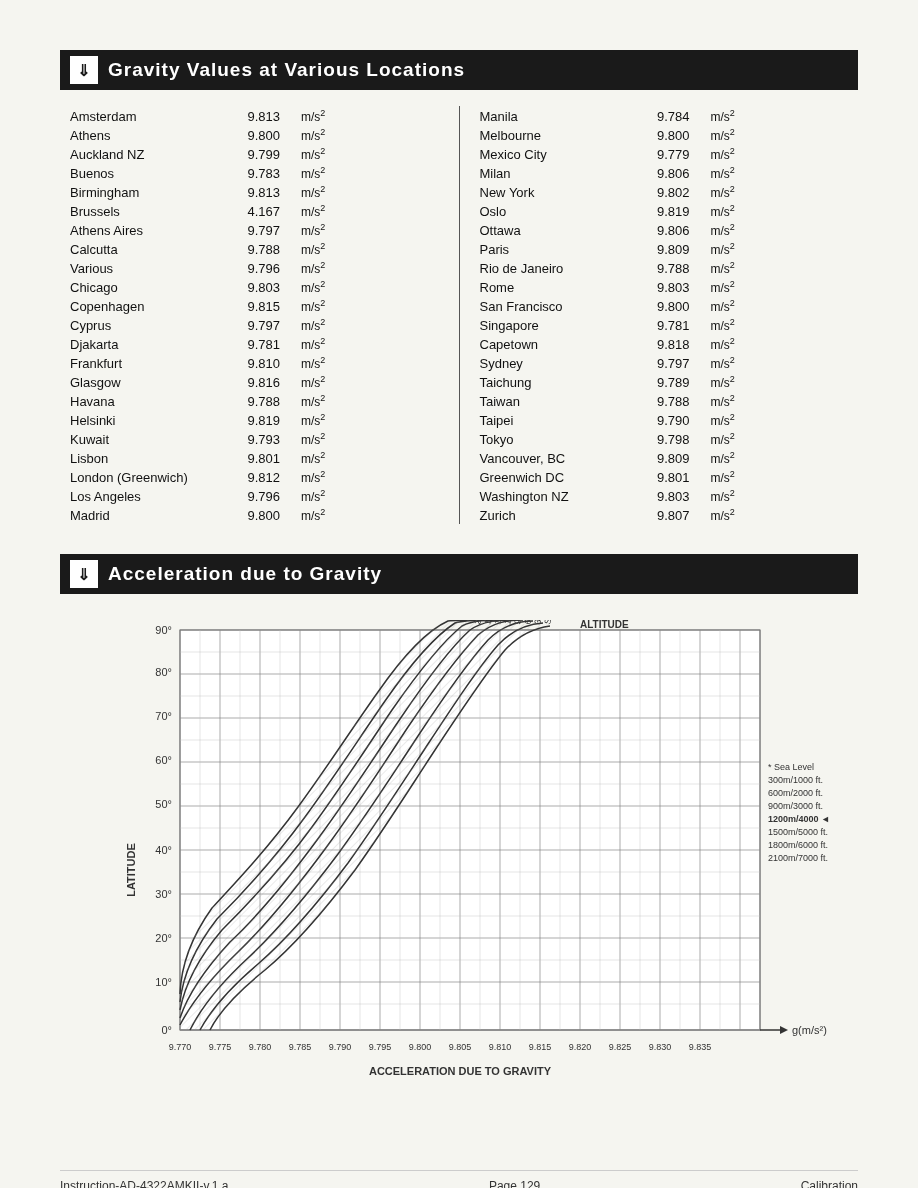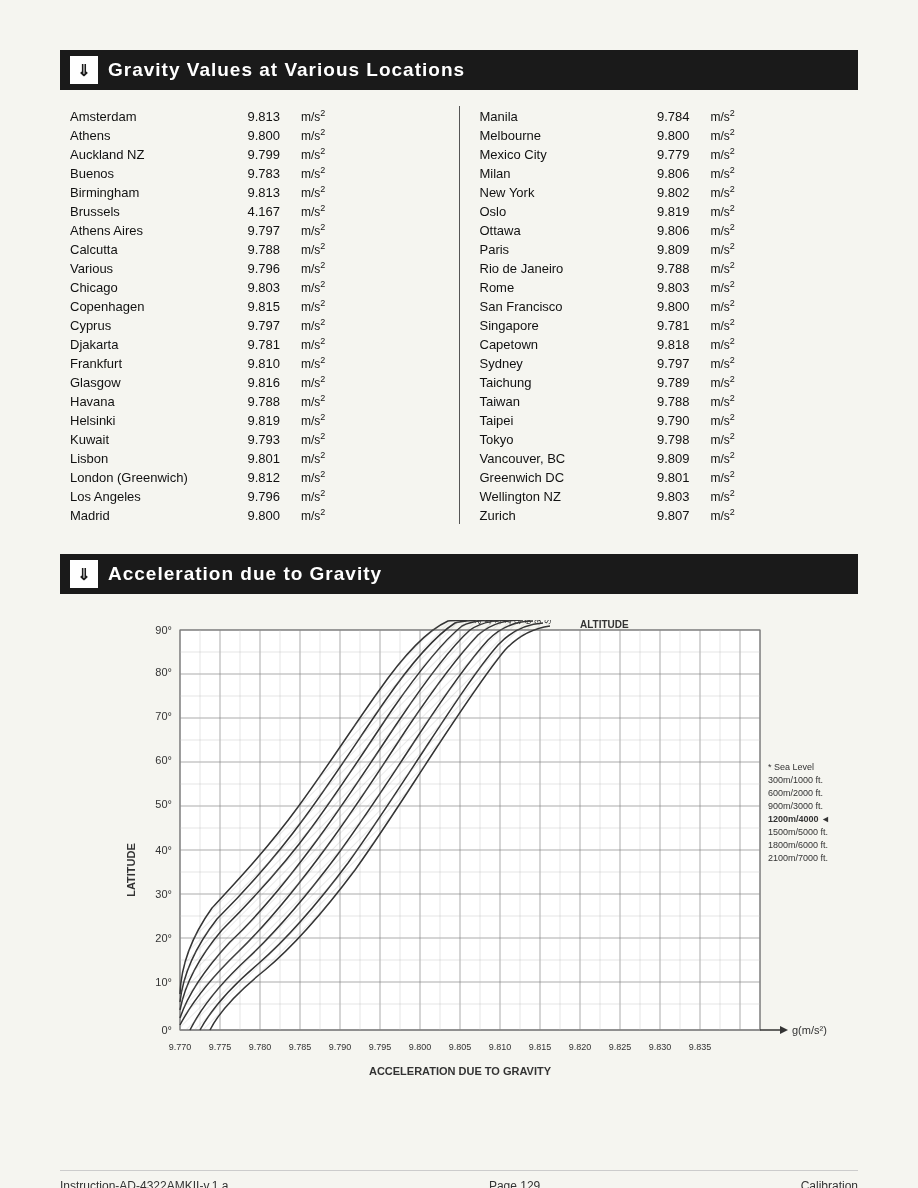--- a/index.html
+++ b/index.html
@@ -327,21 +327,21 @@
         <span class="city-name">Vancouver, BC</span>
         <span class="gravity-value">9.809</span>
         <span class="gravity-unit">m/s<sup>2</sup></span>
       </div>
       <div class="gravity-row">
         <span class="city-name">Greenwich DC</span>
         <span class="gravity-value">9.801</span>
         <span class="gravity-unit">m/s<sup>2</sup></span>
       </div>
       <div class="gravity-row">
-        <span class="city-name">Wellington NZ</span>
+        <span class="city-name">Washington NZ</span>
         <span class="gravity-value">9.803</span>
         <span class="gravity-unit">m/s<sup>2</sup></span>
       </div>
       <div class="gravity-row">
         <span class="city-name">Zurich</span>
         <span class="gravity-value">9.807</span>
         <span class="gravity-unit">m/s<sup>2</sup></span>
       </div>
     </div>
 </div>

